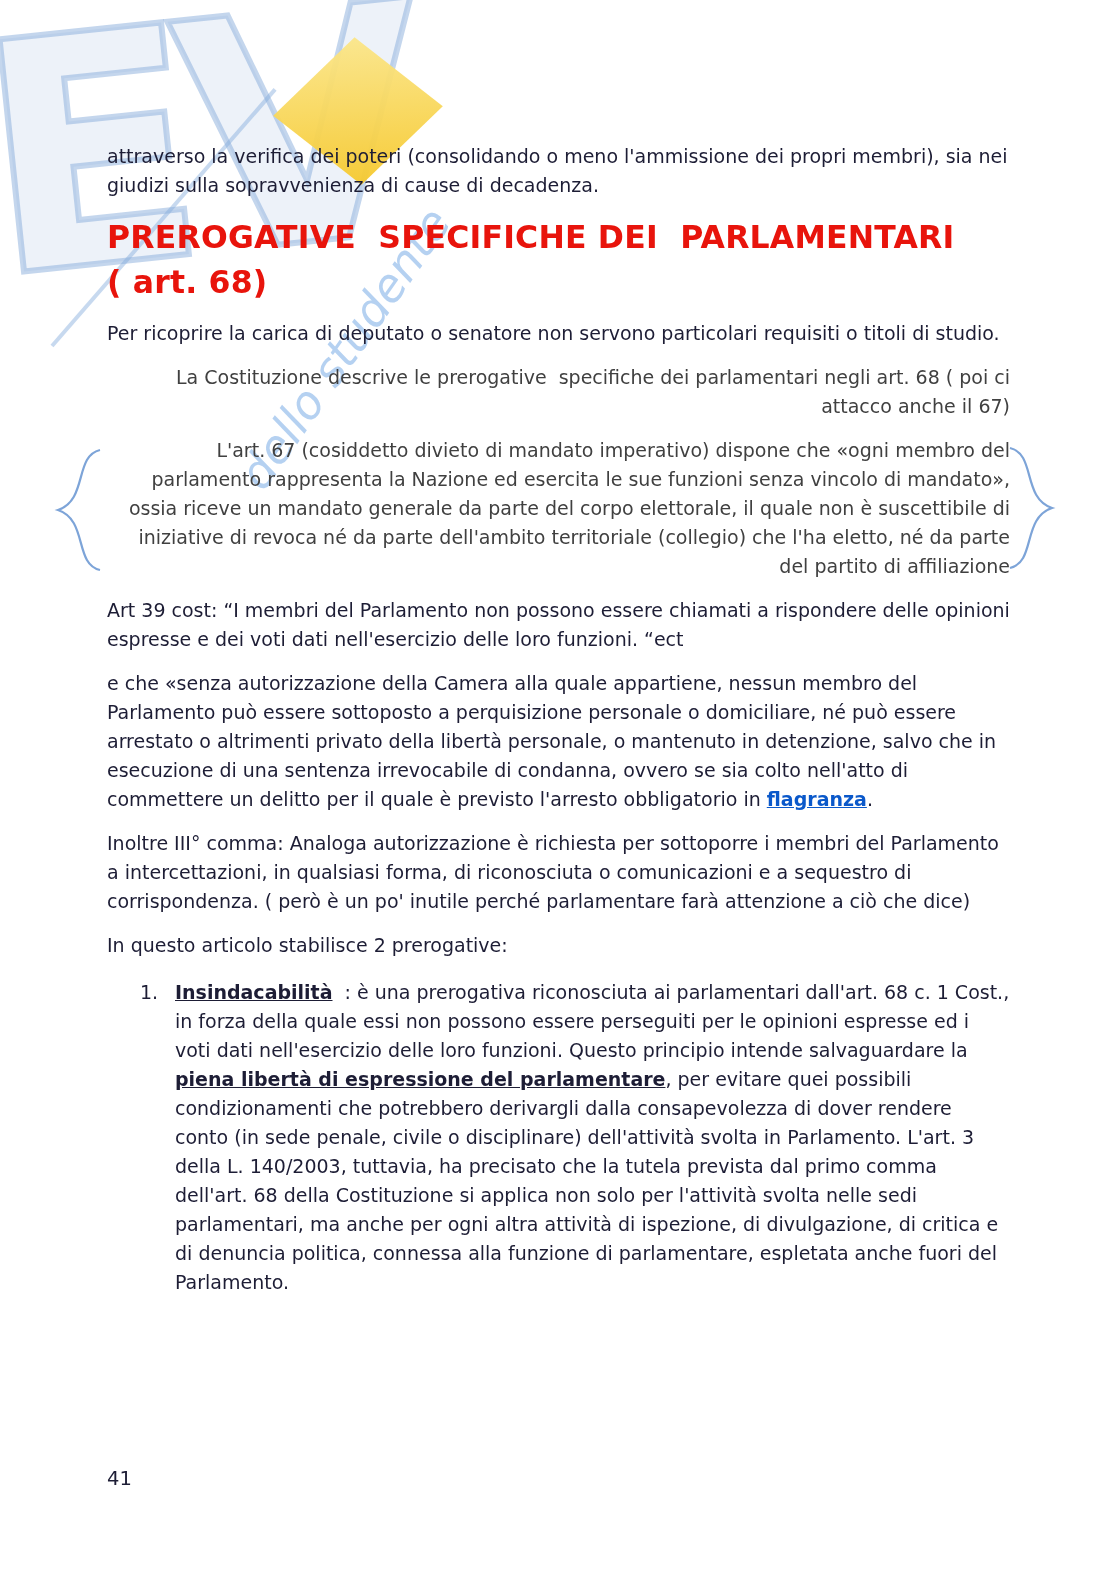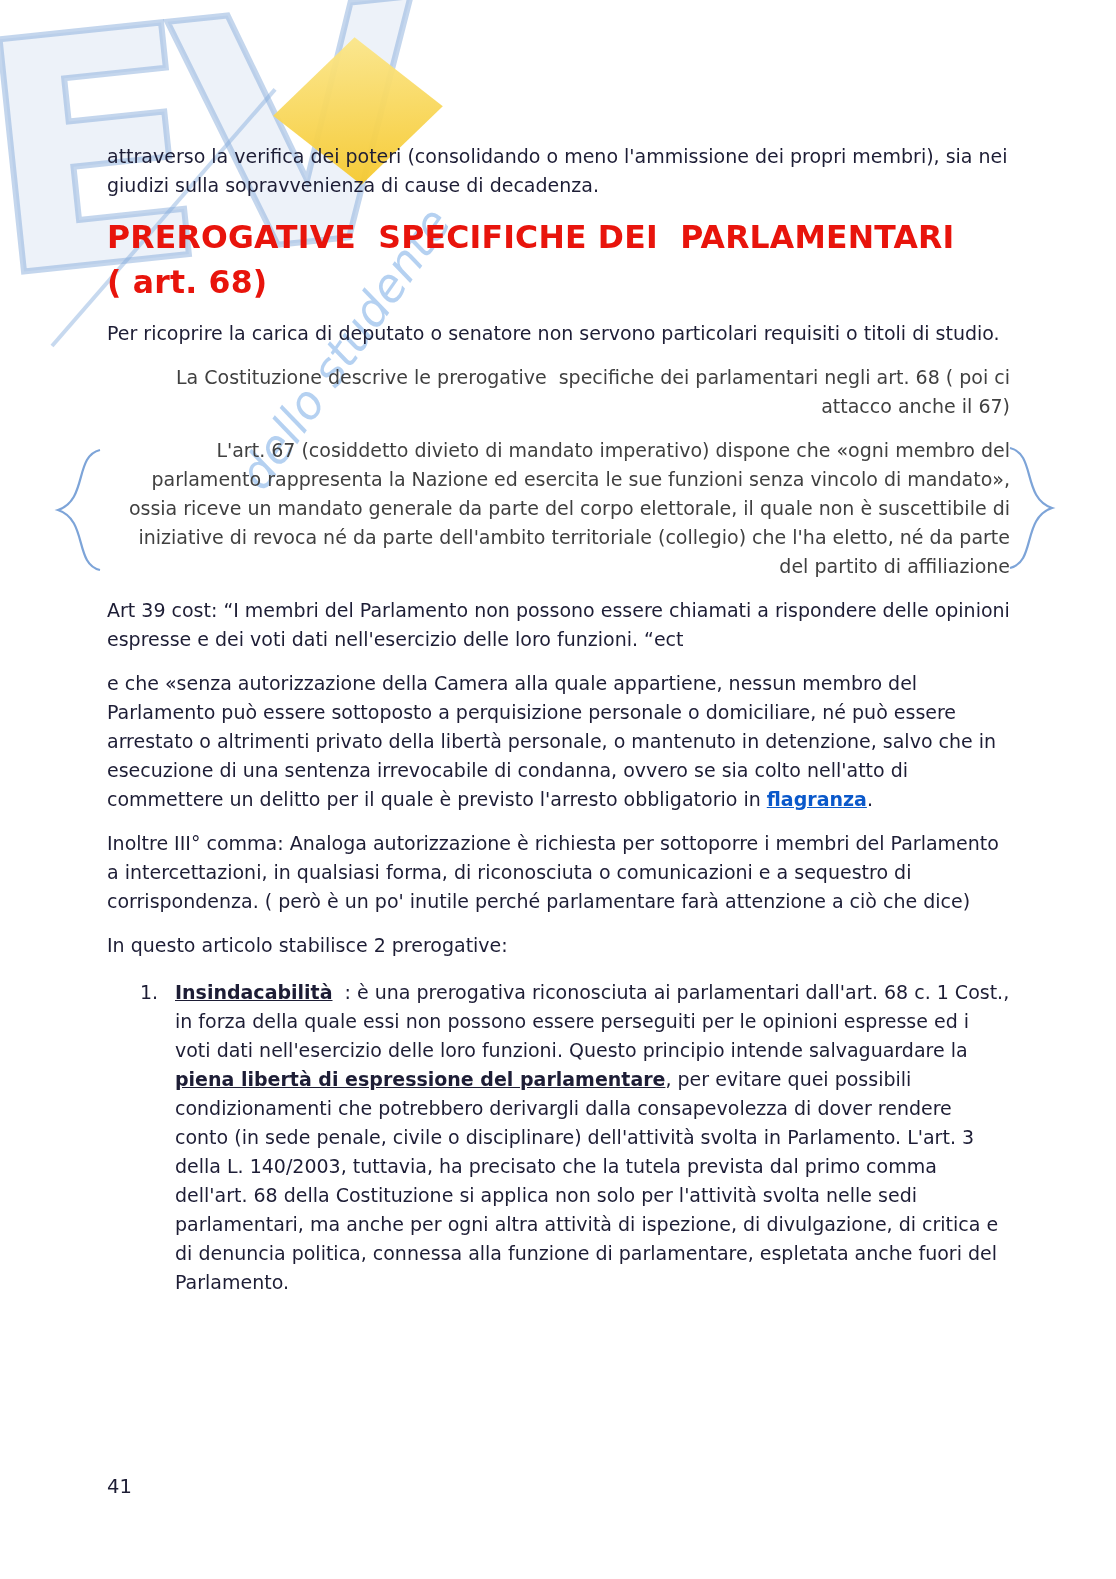--- a/index.html
+++ b/index.html
@@ -57,21 +57,21 @@
   .red { color:#404040;text-align:right; }
   .link { color:#0a58ca; text-decoration:underline; cursor:pointer;font-weight:bold; }
   b, .bold { font-weight:700;text-decoration:underline; }
 
   .list-row { display:flex; padding-left:33px; margin-top:18px; }
   .num { flex:0 0 21px; margin-right:14px; font-size:19px; line-height:29px; }
   .list-body { flex:1; margin-bottom:0; }
 
   .page-number {
     position:absolute; left:107px; top:1464px; z-index:2;
-    font-size:19.5px; line-height:29px; color:#1d1d35;margin-top:8px;
+    font-size:19.5px; line-height:29px; color:#1d1d35;
   }
 </style>
 </head>
 <body>
 
 <div class="page">
 
   <div class="watermark" aria-hidden="true">
     <div class="wm-letters">EV</div>
     <div class="wm-diamond"></div>

